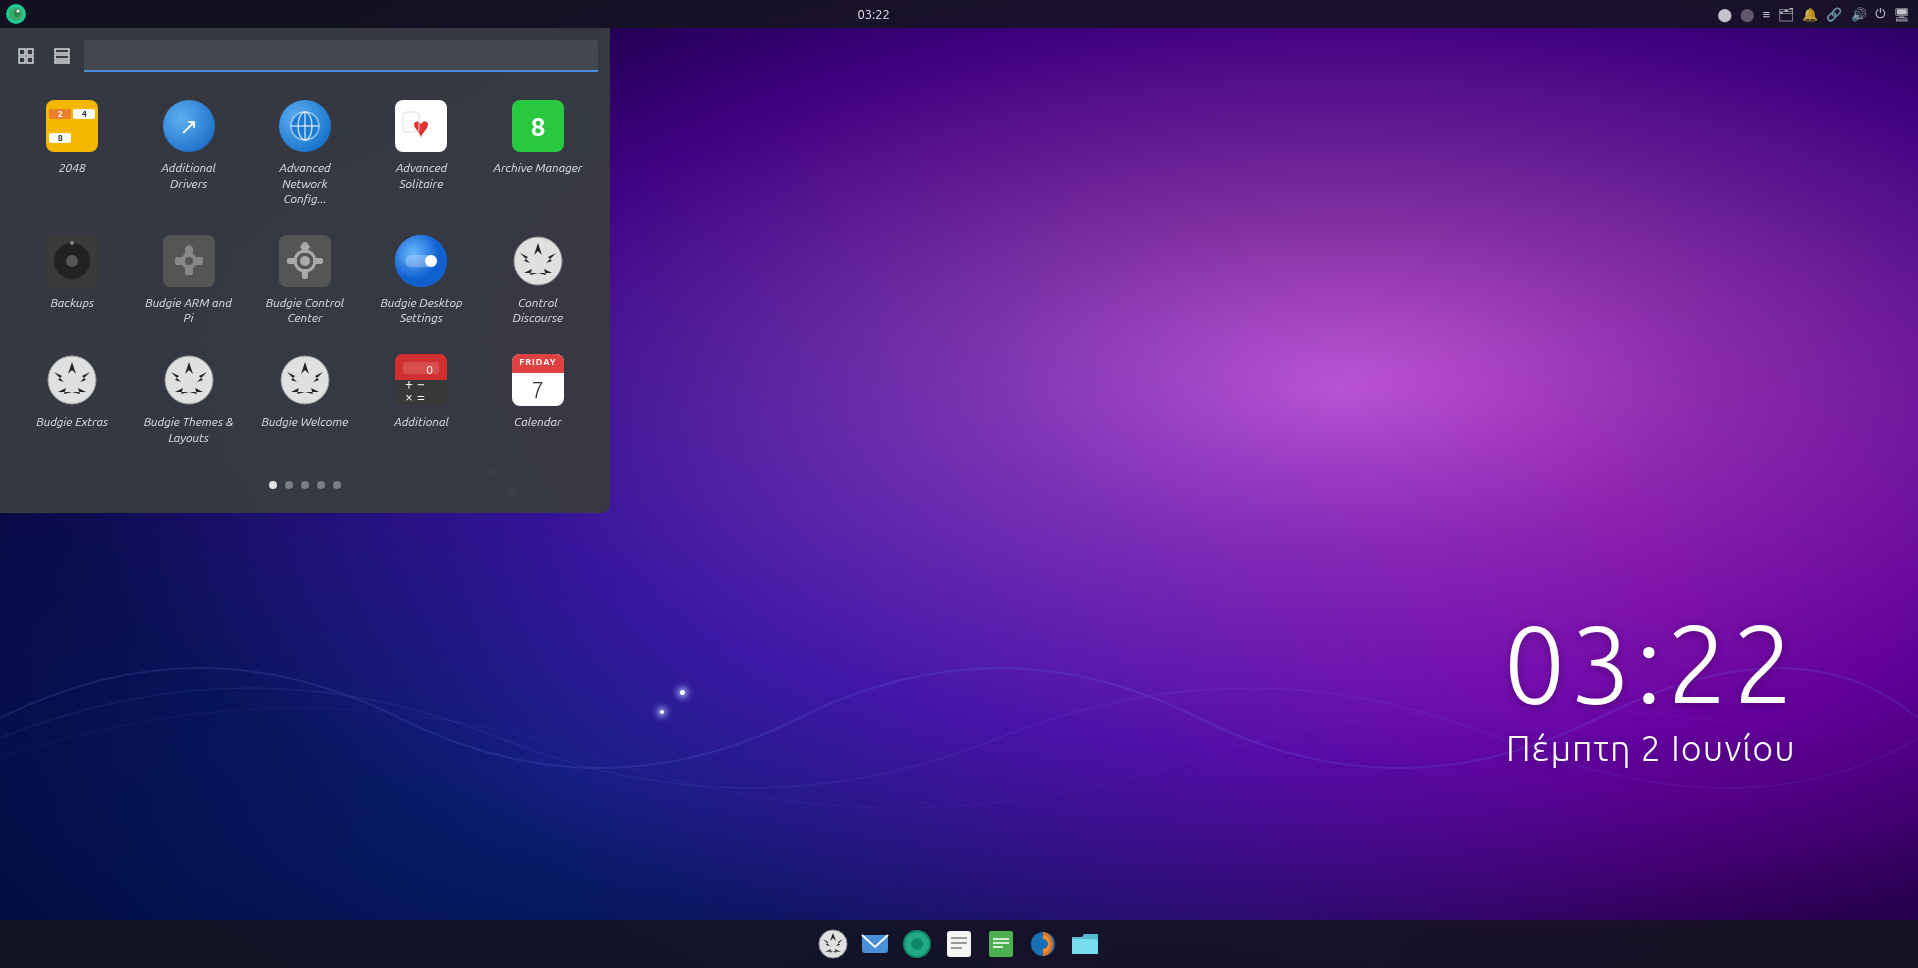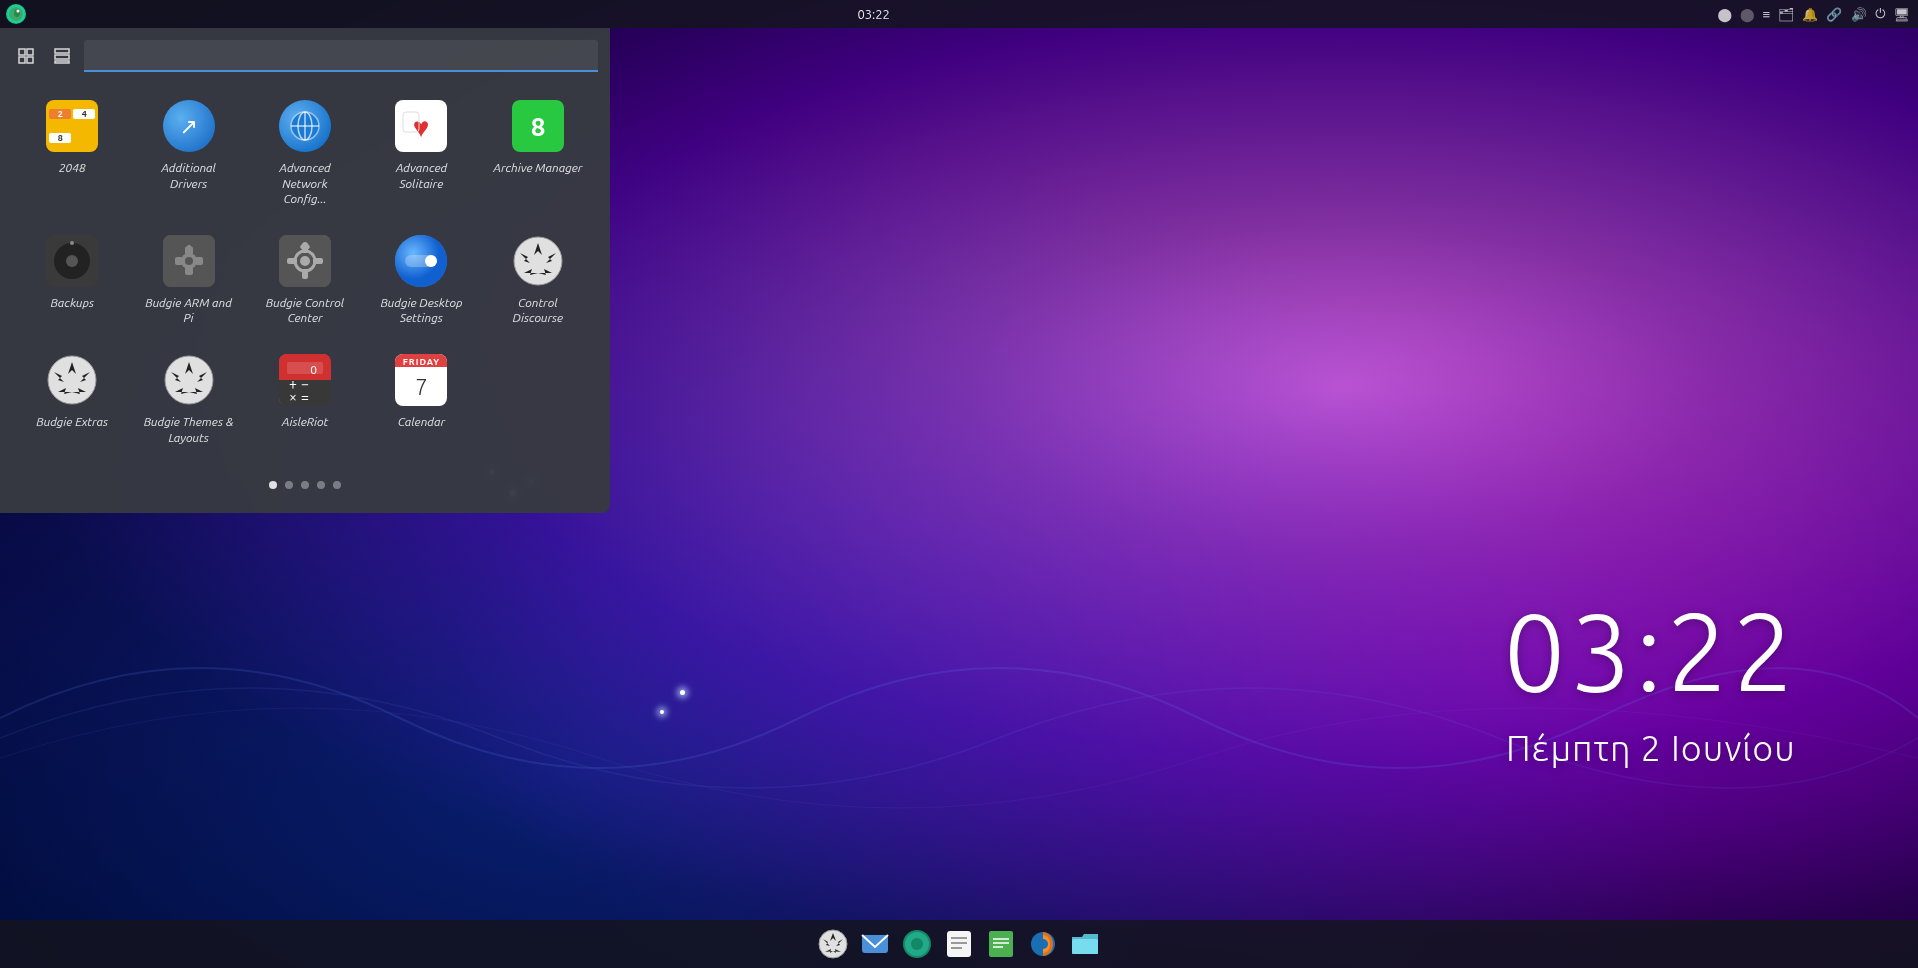--- a/index.html
+++ b/index.html
@@ -102,21 +102,21 @@
     #clock-time {
       font-size: 110px;
       font-weight: 200;
       letter-spacing: 4px;
       line-height: 1;
     }
 
     #clock-date {
       font-size: 36px;
       font-weight: 300;
-      margin-top: 22px;
+      margin-top: 10px;
       letter-spacing: 1px;
     }
 
     
     #app-menu {
       position: absolute;
       top: 28px;
       left: 0;
       width: 610px;
       background: rgba(55,58,65,0.97);
@@ -381,21 +381,21 @@
       overflow: hidden;
       display: flex;
       flex-direction: column;
     }
 
     .cal-header {
       background: #e04040;
       color: white;
       font-size: 9px;
       text-align: center;
-      padding: 3px 0 0;
+      padding: 3px 0 6px;
       font-weight: bold;
       letter-spacing: 1px;
     }
 
     .cal-day {
       flex: 1;
       display: flex;
       align-items: center;
       justify-content: center;
       font-size: 22px;
@@ -663,37 +663,52 @@
             <polygon points="44,18 36,22 40,26 34,28" fill="#222"></polygon>
             <polygon points="40,38 32,34 34,40 26,38" fill="#222"></polygon>
             <polygon points="12,38 20,34 18,40 26,38" fill="#222"></polygon>
             <polygon points="8,18 16,22 12,26 18,28" fill="#222"></polygon>
           </svg>
         </div>
       </div>
       <span class="app-label">Budgie Themes &amp; Layouts</span>
     </div>
 
+    <div class="app-item">
+      <div class="app-icon">
+        <div class="icon-soccer">
+          <svg width="52" height="52" viewBox="0 0 52 52">
+            <circle cx="26" cy="26" r="24" fill="#e0e0e0" stroke="#999" stroke-width="1"></circle>
+            <polygon points="26,8 30,20 26,16 22,20" fill="#222"></polygon>
+            <polygon points="44,18 36,22 40,26 34,28" fill="#222"></polygon>
+            <polygon points="40,38 32,34 34,40 26,38" fill="#222"></polygon>
+            <polygon points="12,38 20,34 18,40 26,38" fill="#222"></polygon>
+            <polygon points="8,18 16,22 12,26 18,28" fill="#222"></polygon>
+          </svg>
+        </div>
+      </div>
+      <span class="app-label">Budgie Welcome</span>
+    </div>
 
     <div class="app-item">
       <div class="app-icon">
         <div class="icon-calculator" style="width:52px;height:52px;border-radius:8px;overflow:hidden;">
           <svg width="52" height="52" viewBox="0 0 52 52">
             <rect width="52" height="26" fill="#d03030"></rect>
             <rect y="26" width="52" height="26" fill="#383838"></rect>
             <rect x="8" y="8" width="36" height="12" rx="2" fill="rgba(255,255,255,0.15)"></rect>
             <text x="38" y="20" font-size="12" fill="white" text-anchor="end">0</text>
             <text x="10" y="35" font-size="14" fill="white">+</text>
             <text x="26" y="35" font-size="14" fill="white" text-anchor="middle">−</text>
             <text x="10" y="48" font-size="14" fill="white">×</text>
             <text x="26" y="48" font-size="14" fill="white" text-anchor="middle">=</text>
           </svg>
         </div>
       </div>
-      <span class="app-label">AisleRiot</span>
+      <span class="app-label">Additional</span>
     </div>
 
     <div class="app-item">
       <div class="app-icon">
         <div class="icon-calendar">
           <div class="cal-header">FRIDAY</div>
           <div class="cal-day">7</div>
         </div>
       </div>
       <span class="app-label">Calendar</span>

